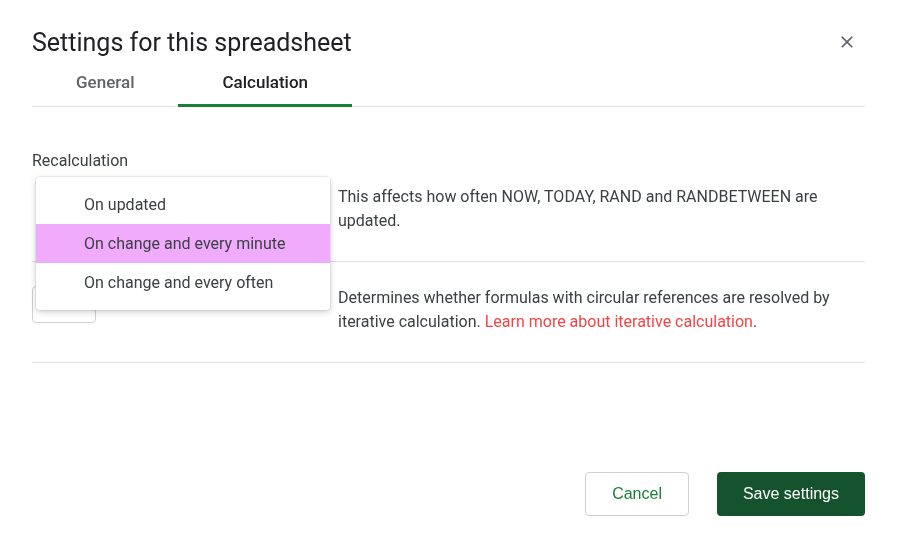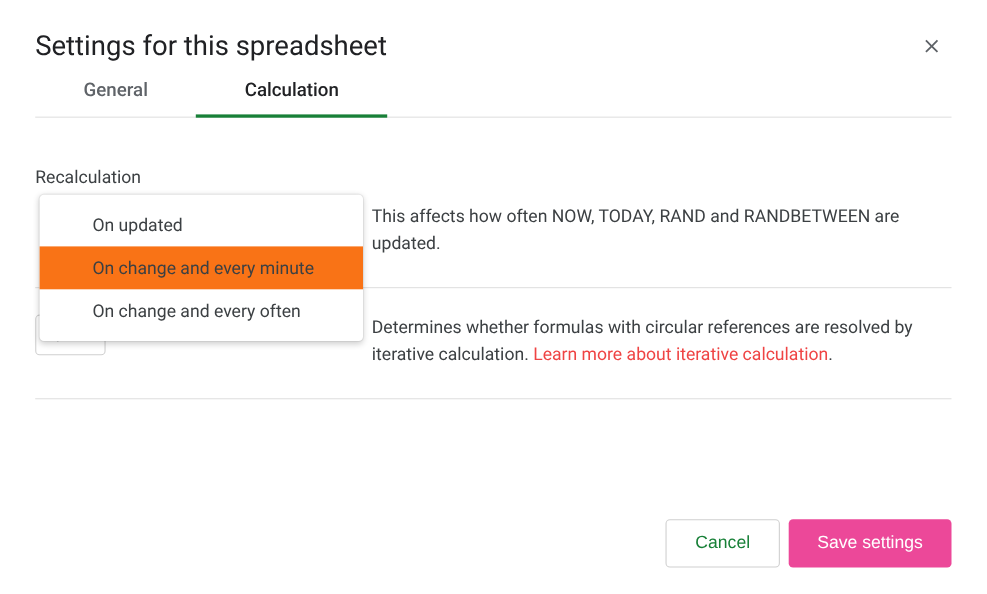--- a/index.html
+++ b/index.html
@@ -120,44 +120,44 @@
   padding: 8px 0;
   z-index: 10;
 }
 .dropdown-item {
   padding: 10px 20px 10px 48px;
   font-size: 16px;
   color: #3c4043;
   cursor: pointer;
 }
 .dropdown-item.highlight {
-  background: #f97316;
+  background: #f0abfc;
 }
 .footer {
   position: absolute;
   right: 32px;
   bottom: 24px;
   display: flex;
-  gap: 8px;
+  gap: 28px;
 }
 .btn {
   font-size: 16px;
   font-weight: 500;
   padding: 12px 26px;
   border-radius: 4px;
   cursor: pointer;
   border: none;
 }
 .btn-secondary {
   background: #fff;
   border: 1px solid #d0d0d0;
   color: #188038;
 }
 .btn-primary {
-  background: #ec4899;
+  background: #14532d;
   color: #fff;
 }
 </style>
 </head>
 <body>
 
 <div class="dialog">
 
   <div class="header">
     <div class="title">Settings for this spreadsheet</div>

